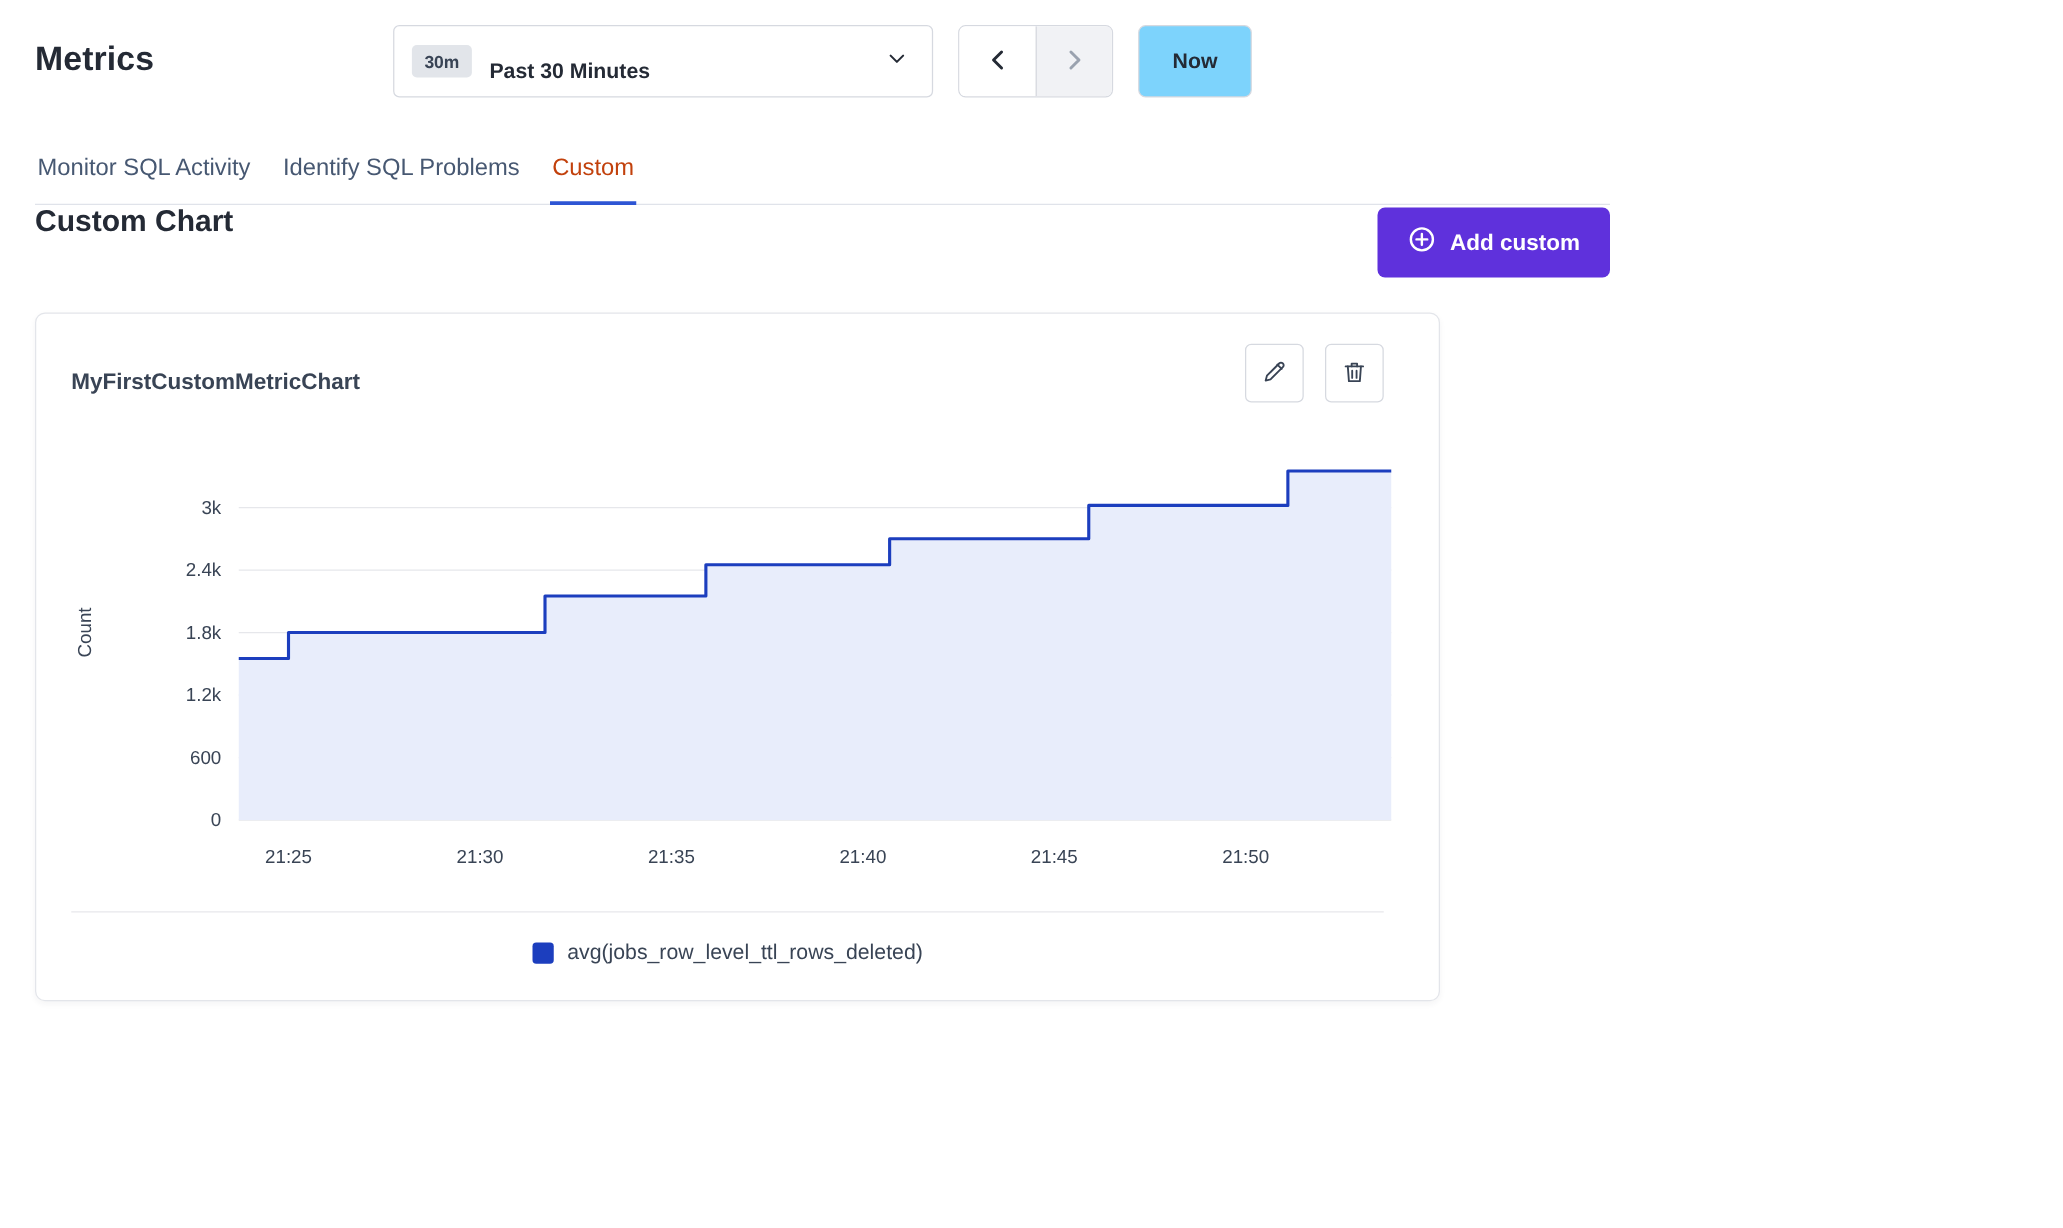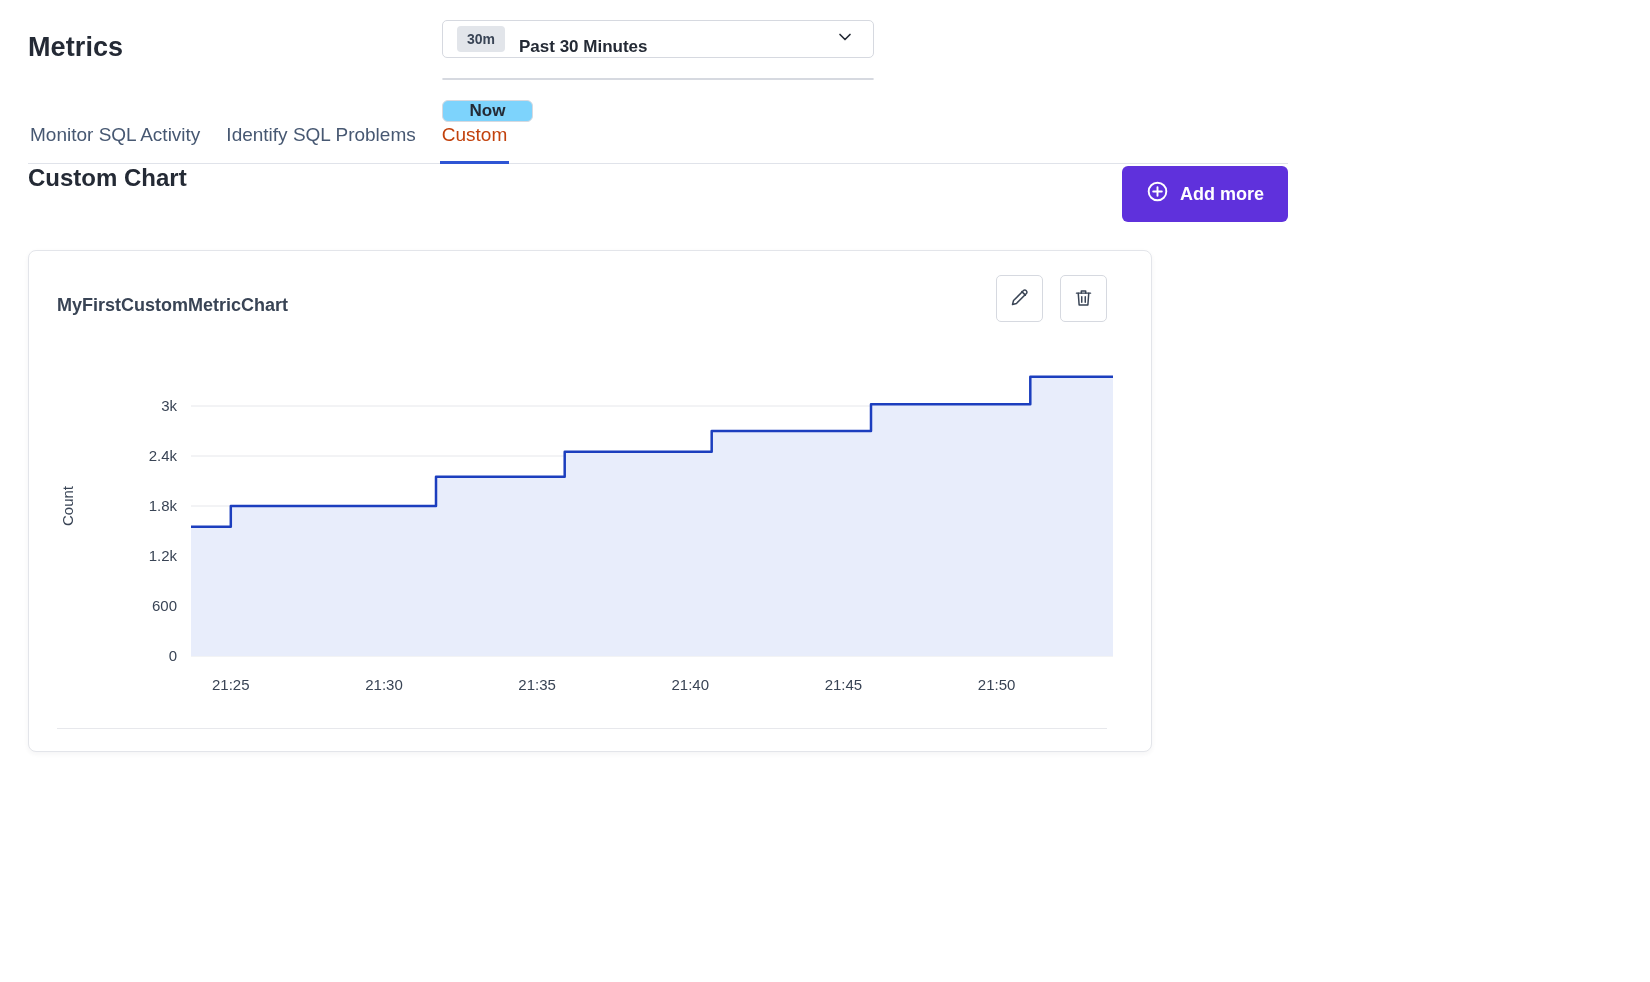--- a/index.html
+++ b/index.html
@@ -24,21 +24,20 @@
   }
   .time-controls {
     position: absolute;
     top: 0;
     left: 50%;
     transform: translateX(-50%);
     display: flex;
     align-items: stretch;
     gap: 20px;
     height: 58px;
-    flex-direction: column;
   }
   .range-select {
     display: flex;
     align-items: center;
     gap: 14px;
     width: 432px;
     border: 1px solid #d6d9e0;
     border-radius: 5px;
     background: #fff;
     padding: 0 18px 0 14px;
@@ -261,21 +260,21 @@
     <div>
       <h2 class="section-title">Custom Chart</h2>
     </div>
     <button class="add-chart-btn">
       <span>
         <svg width="23" height="23" viewBox="0 0 24 24" fill="none" stroke="#ffffff" stroke-width="2" stroke-linecap="round">
             <circle cx="12" cy="12" r="9.2"></circle>
             <path d="M12 7.5v9M7.5 12h9"></path>
           </svg>
       </span>
-      <span>Add more</span>
+      <span>Add custom</span>
     </button>
   </section>
 
   <div class="chart-card">
     <div class="card-head">
       <h3 class="card-title">MyFirstCustomMetricChart</h3>
       <div class="card-actions">
         <button class="icon-btn">
           <span>
             <svg width="21" height="21" viewBox="0 0 24 24" fill="none" stroke="#394455" stroke-width="1.7" stroke-linecap="round" stroke-linejoin="round">
@@ -318,15 +317,19 @@
           <text x="786.4" y="358" text-anchor="middle">21:45</text>
           <text x="939.6" y="358" text-anchor="middle">21:50</text>
           <text text-anchor="middle" transform="translate(16 174) rotate(-90)">Count</text>
           <path d="M 134 194.8 H 173.8 V 174 H 379 V 144.8 H 507.7 V 119.8 H 654.7 V 99 H 814 V 72.3 H 973.3 V 44.8 H 1056 V 44.8 H 1056 V 324 H 134 Z" fill="#e8edfb" stroke="none"></path>
           <path d="M 134 194.8 H 173.8 V 174 H 379 V 144.8 H 507.7 V 119.8 H 654.7 V 99 H 814 V 72.3 H 973.3 V 44.8 H 1056 V 44.8 H 1056" fill="none" stroke="#1c3ebe" stroke-width="2.5" stroke-linejoin="round"></path>
         </svg>
     </div>
 
     <div class="card-divider"></div>
 
+    <div class="legend">
+      <span class="legend-swatch" style="background: rgb(28, 62, 190);"></span>
+      <span class="legend-label">avg(jobs_row_level_ttl_rows_deleted)</span>
+    </div>
   </div>
 
 </div>
 
 </body></html>

